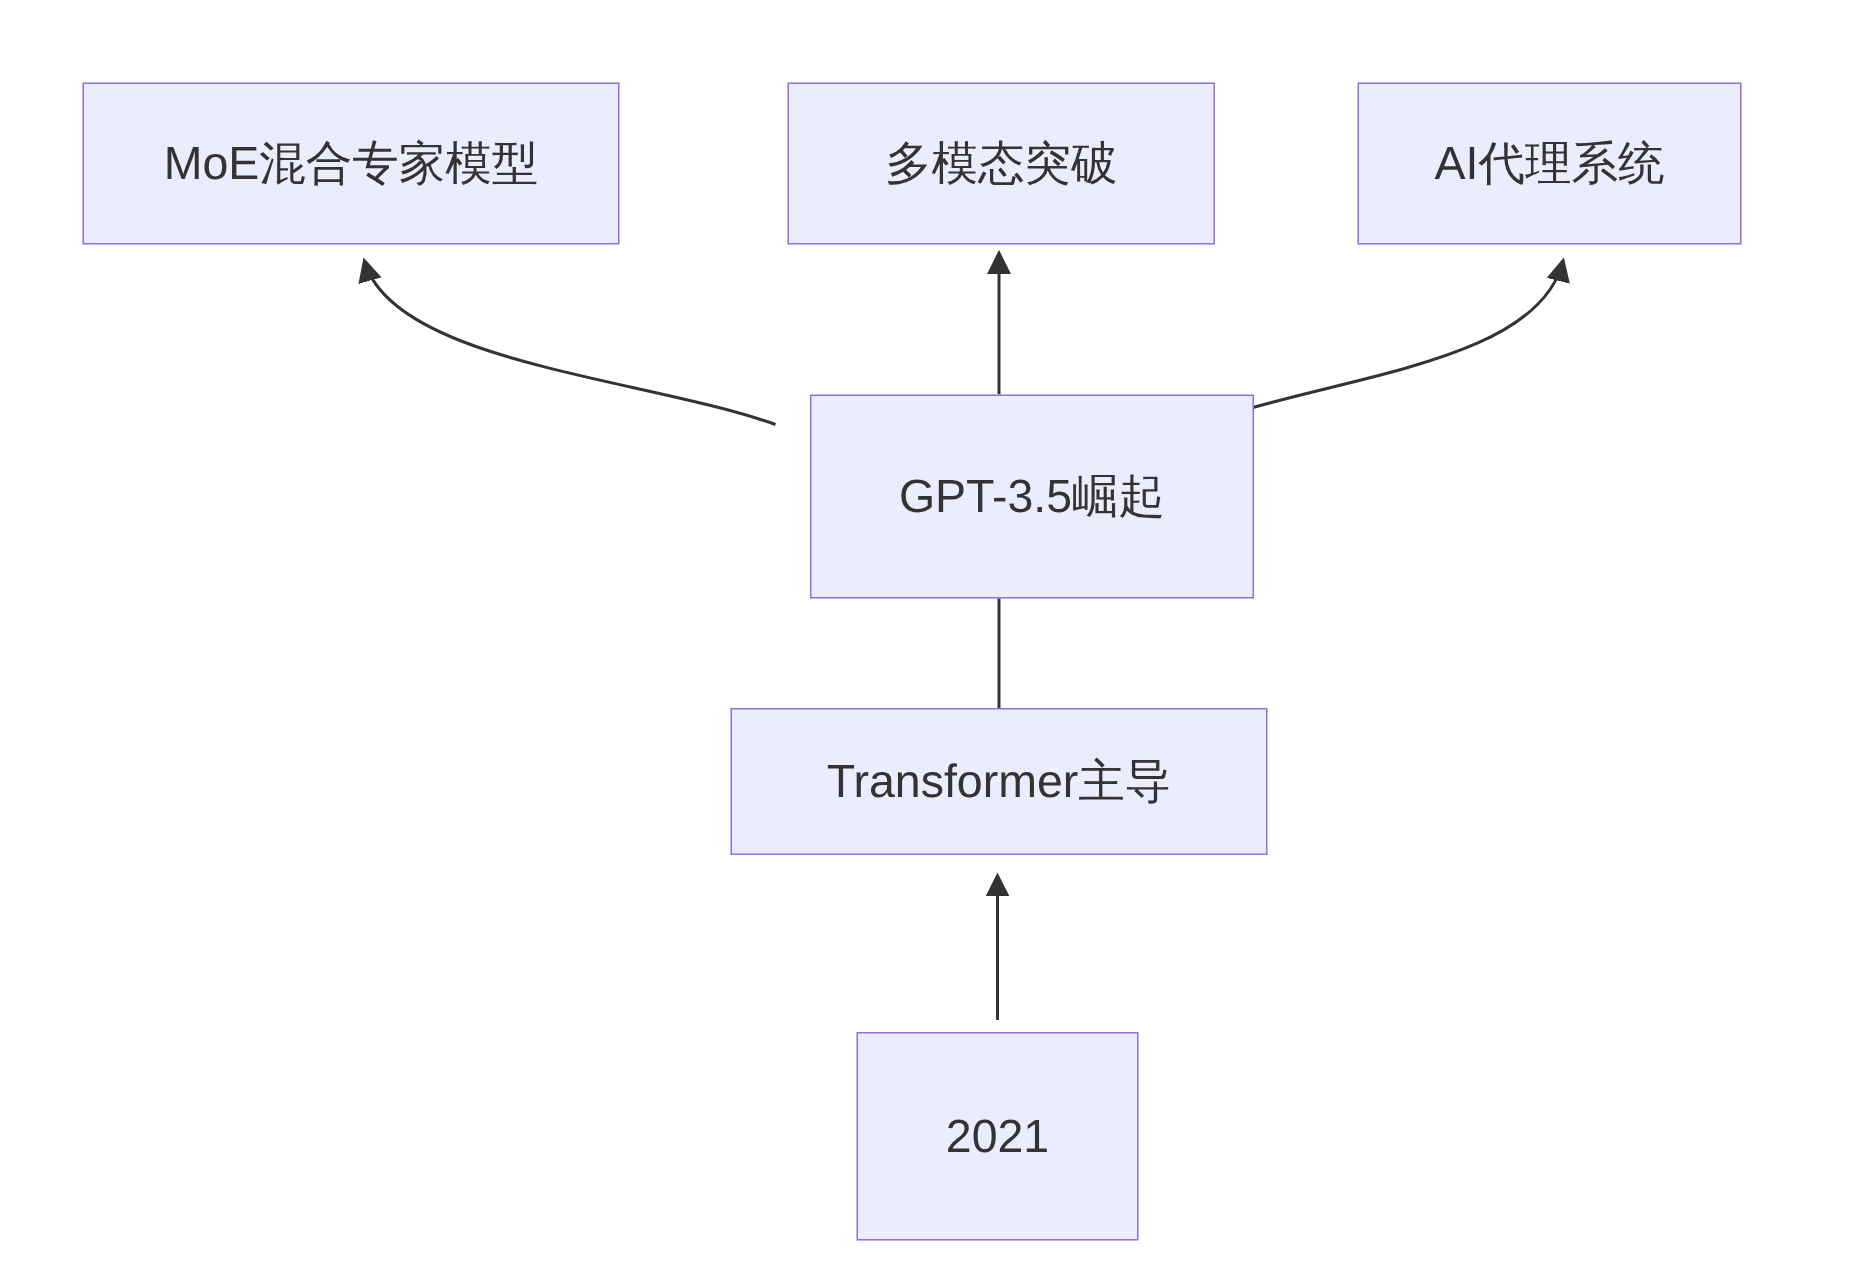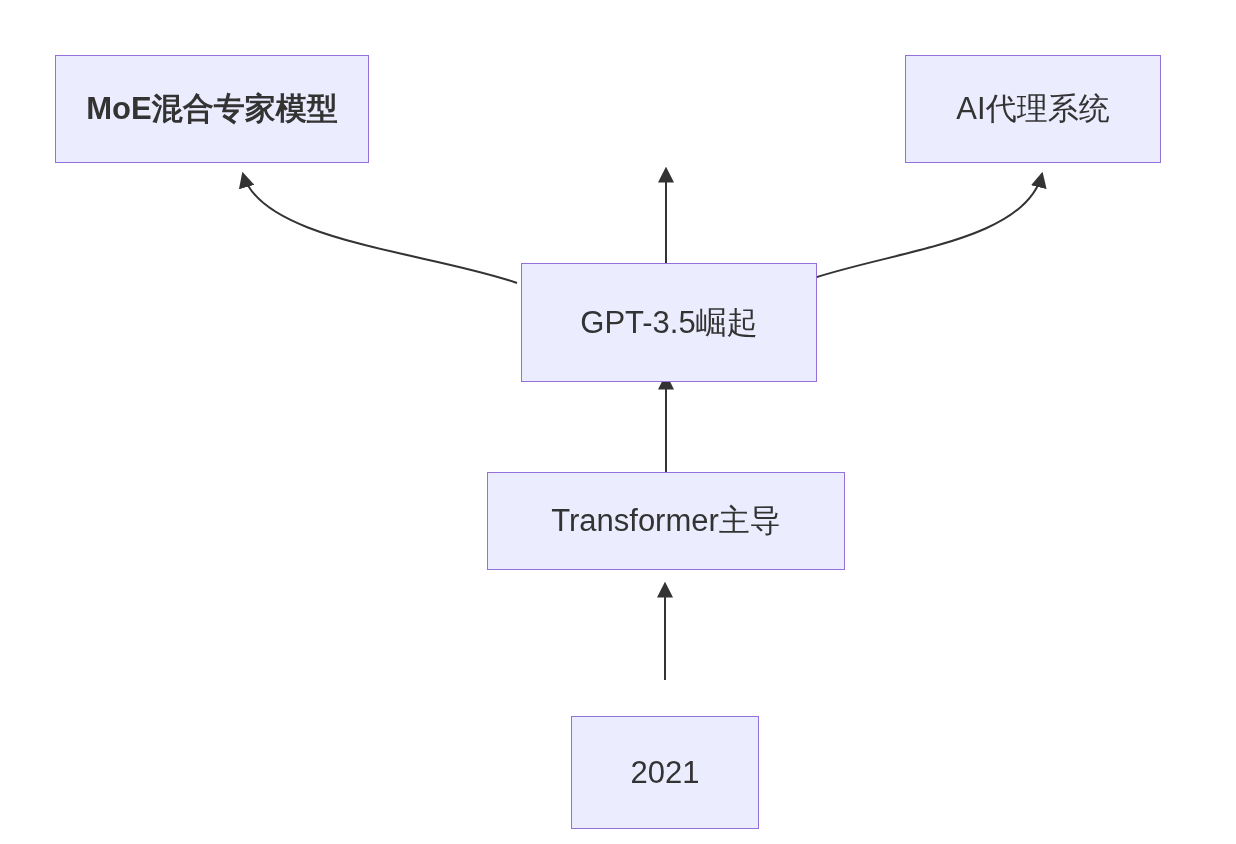--- a/index.html
+++ b/index.html
@@ -34,26 +34,26 @@
     border: 1.5px solid var(--node-border, #9370DB);
     color: var(--text-color, #333333);
     font-size: 31px;
     display: flex;
     align-items: center;
     justify-content: center;
     text-align: center;
     white-space: nowrap;
   }
   
-  .node-moe         { left: 55px;  top: 55px;  width: 314px; height: 108px; font-weight: bold; }
+  .node-moe         { left: 55px;  top: 55px;  width: 358px; height: 108px; }
   .node-multimodal  { left: 525px; top: 55px;  width: 285px; height: 108px; }
   .node-agents      { left: 905px; top: 55px;  width: 256px; height: 108px; }
-  .node-gpt35       { left: 521px; top: 263px; width: 296px; height: 119px; }
+  .node-gpt35       { left: 540px; top: 263px; width: 296px; height: 136px; }
   .node-transformer { left: 487px; top: 472px; width: 358px; height: 98px; }
-  .node-2021        { left: 571px; top: 716px; width: 188px; height: 113px; }
+  .node-2021        { left: 571px; top: 688px; width: 188px; height: 139px; }
 </style>
 </head>
 <body>
 
 <div class="canvas" style="--node-fill: #ECECFF; --node-border: #9370DB; --edge-color: #333333; --text-color: #333333; --bg-color: #FFFFFF;">
 
   <svg class="edges-layer" width="1236" height="844" viewBox="0 0 1236 844" aria-hidden="true">
     <defs>
       <marker id="arrowhead" markerUnits="userSpaceOnUse" markerWidth="16" markerHeight="16" viewBox="0 0 10 10" refX="8.5" refY="5" orient="auto">
         <path d="M0,0 L10,5 L0,10 Z" fill="#333333"></path>
@@ -63,20 +63,23 @@
     <path class="edge" d="M666,472 L666,376" marker-end="url(#arrowhead)"></path>
     <path class="edge" d="M666,263 L666,169" marker-end="url(#arrowhead)"></path>
     <path class="edge" d="M517,283 C430,252 262,242 243,174" marker-end="url(#arrowhead)"></path>
     <path class="edge" d="M814,278 C900,250 1026,240 1042,174" marker-end="url(#arrowhead)"></path>
   </svg>
 
   <div class="node node-moe">
     <span>MoE混合专家模型</span>
   </div>
 
+  <div class="node node-multimodal">
+    <span>多模态突破</span>
+  </div>
 
   <div class="node node-agents">
     <span>AI代理系统</span>
   </div>
 
   <div class="node node-gpt35">
     <span>GPT-3.5崛起</span>
   </div>
 
   <div class="node node-transformer">

